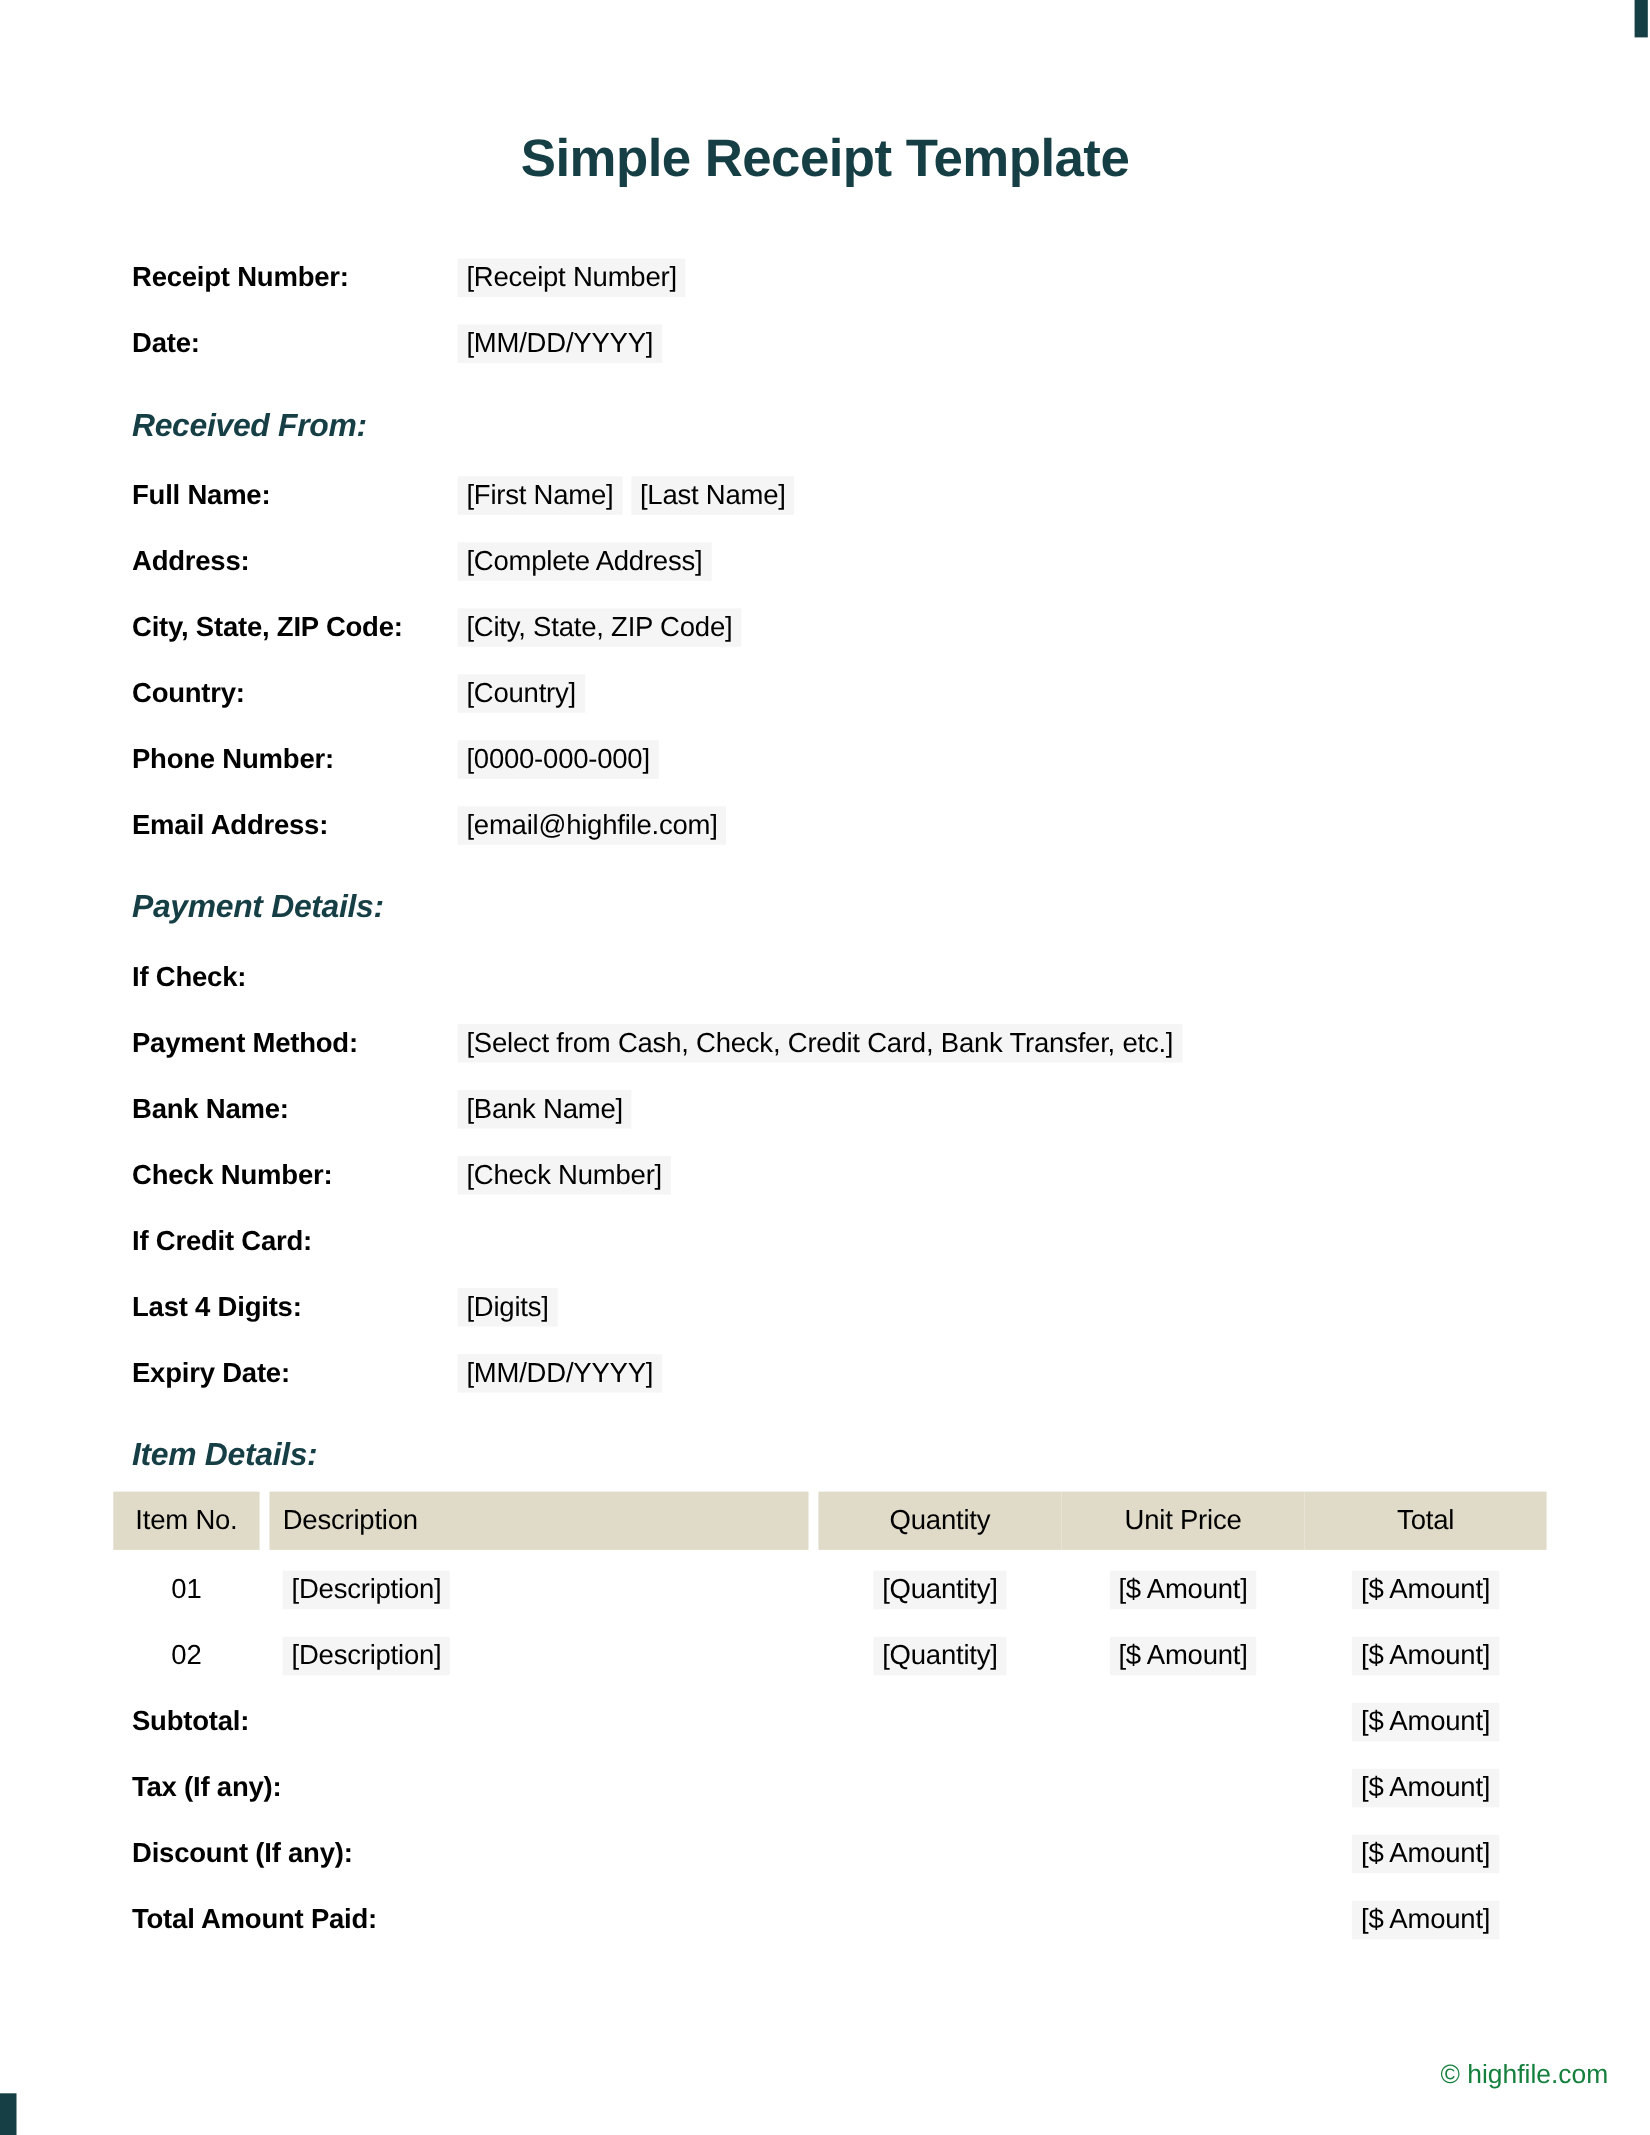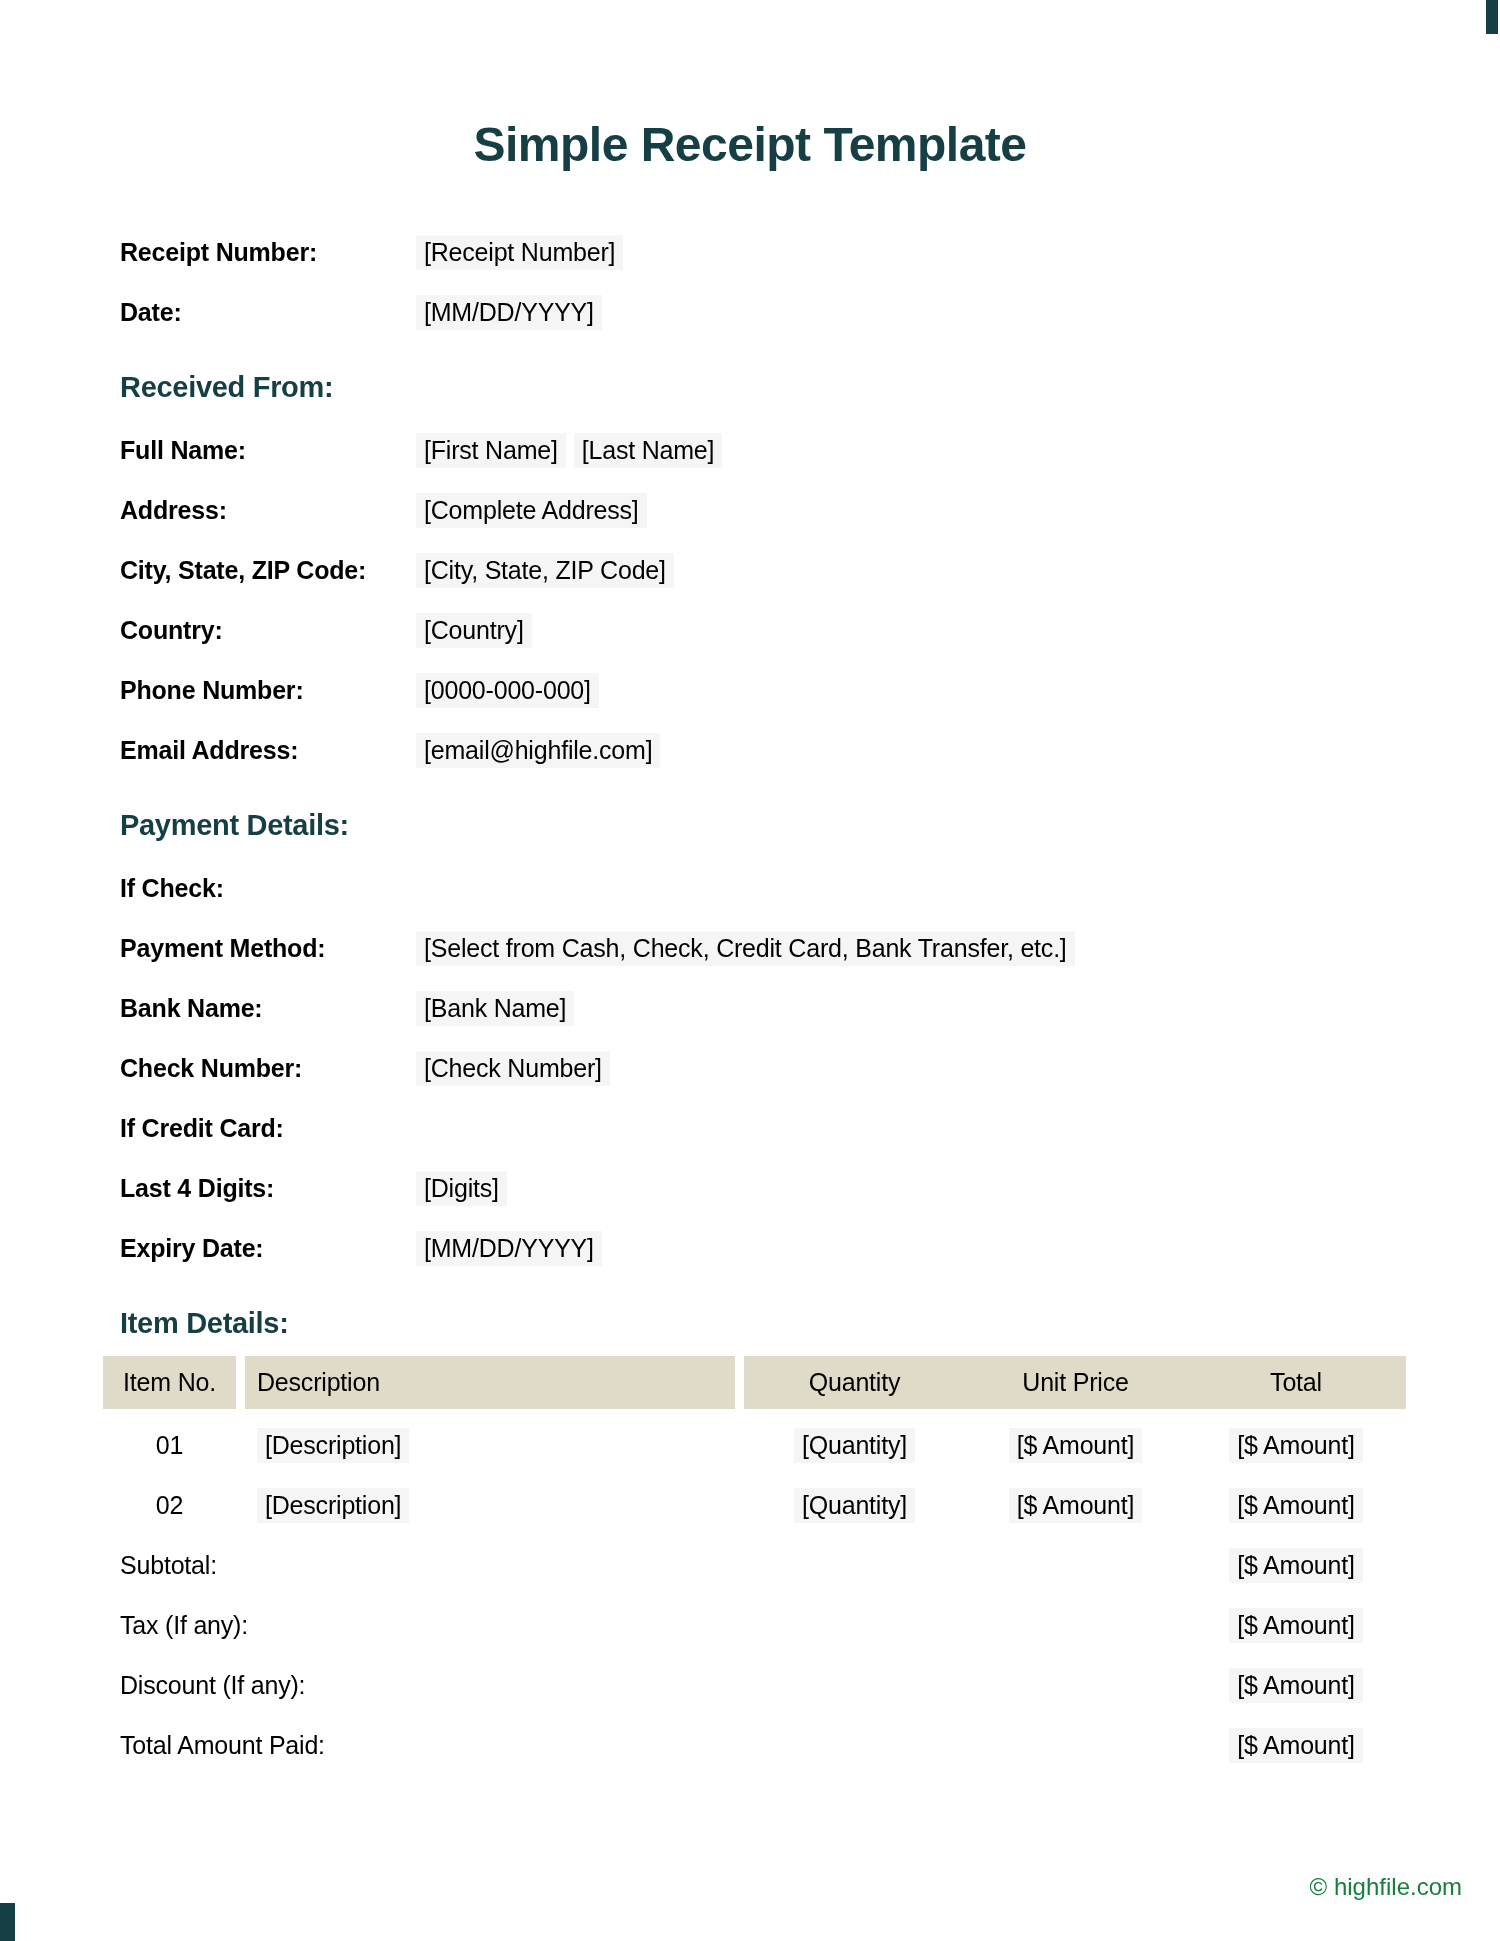--- a/index.html
+++ b/index.html
@@ -66,20 +66,21 @@
     white-space: nowrap;
     cursor: text;
   }
   h2.section-heading {
     margin: 28px 0 16px 0;
     font-size: 29px;
     line-height: 34px;
     font-weight: bold;
     letter-spacing: -0.3px;
     color: var(--accent);
+    font-style: italic;
   }
   .table-wrap {
     margin-left: -17px;
     width: 1303px;
   }
   .thead, .tr, .totals-row { display: flex; align-items: center; }
   .thead { height: 53px; }
   .th {
     background: var(--thead-bg);
     font-weight: normal;
@@ -92,21 +93,21 @@
   .tr.first { margin-top: 6px; }
   .col0 { width: 133px; margin-right: 9px; justify-content: center; }
   .col1 { width: 490px; margin-right: 9px; justify-content: flex-start; padding-left: 12px; }
   .col2 { width: 221px; justify-content: center; }
   .col3 { width: 221px; justify-content: center; }
   .col4 { width: 220px; justify-content: center; }
   .totals-row { height: 60px; }
   .totals-label {
     width: 1083px;
     padding-left: 17px;
-    font-weight: normal;
+    font-weight: bold;
   }
   .totals-amount {
     width: 220px;
     display: flex;
     justify-content: center;
   }
   .footer {
     position: absolute;
     right: 38px;
     bottom: 40px;

